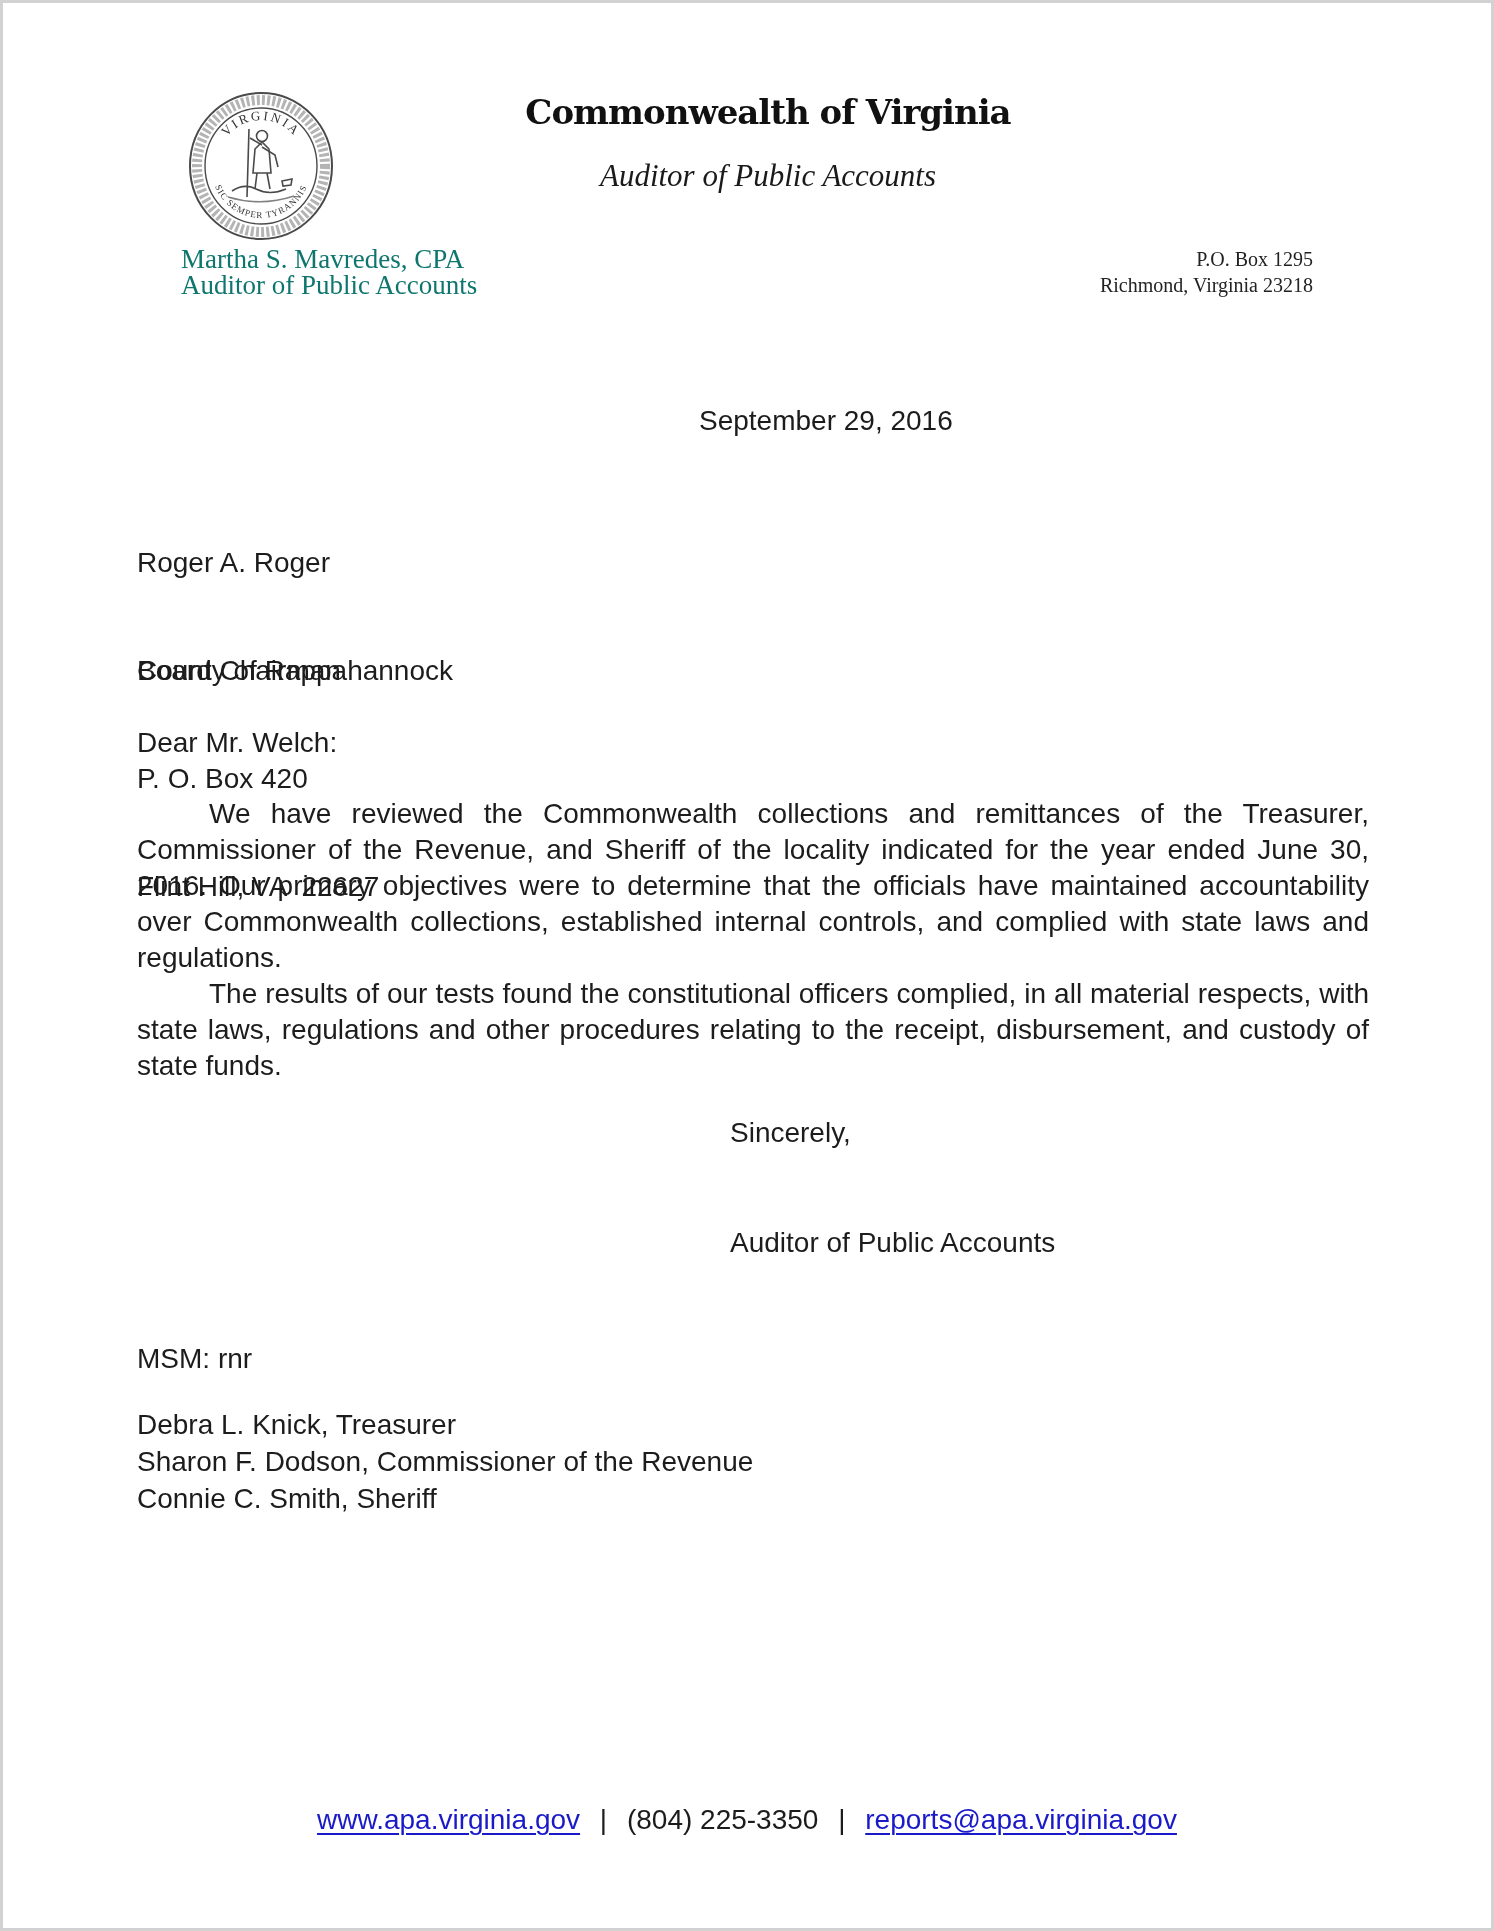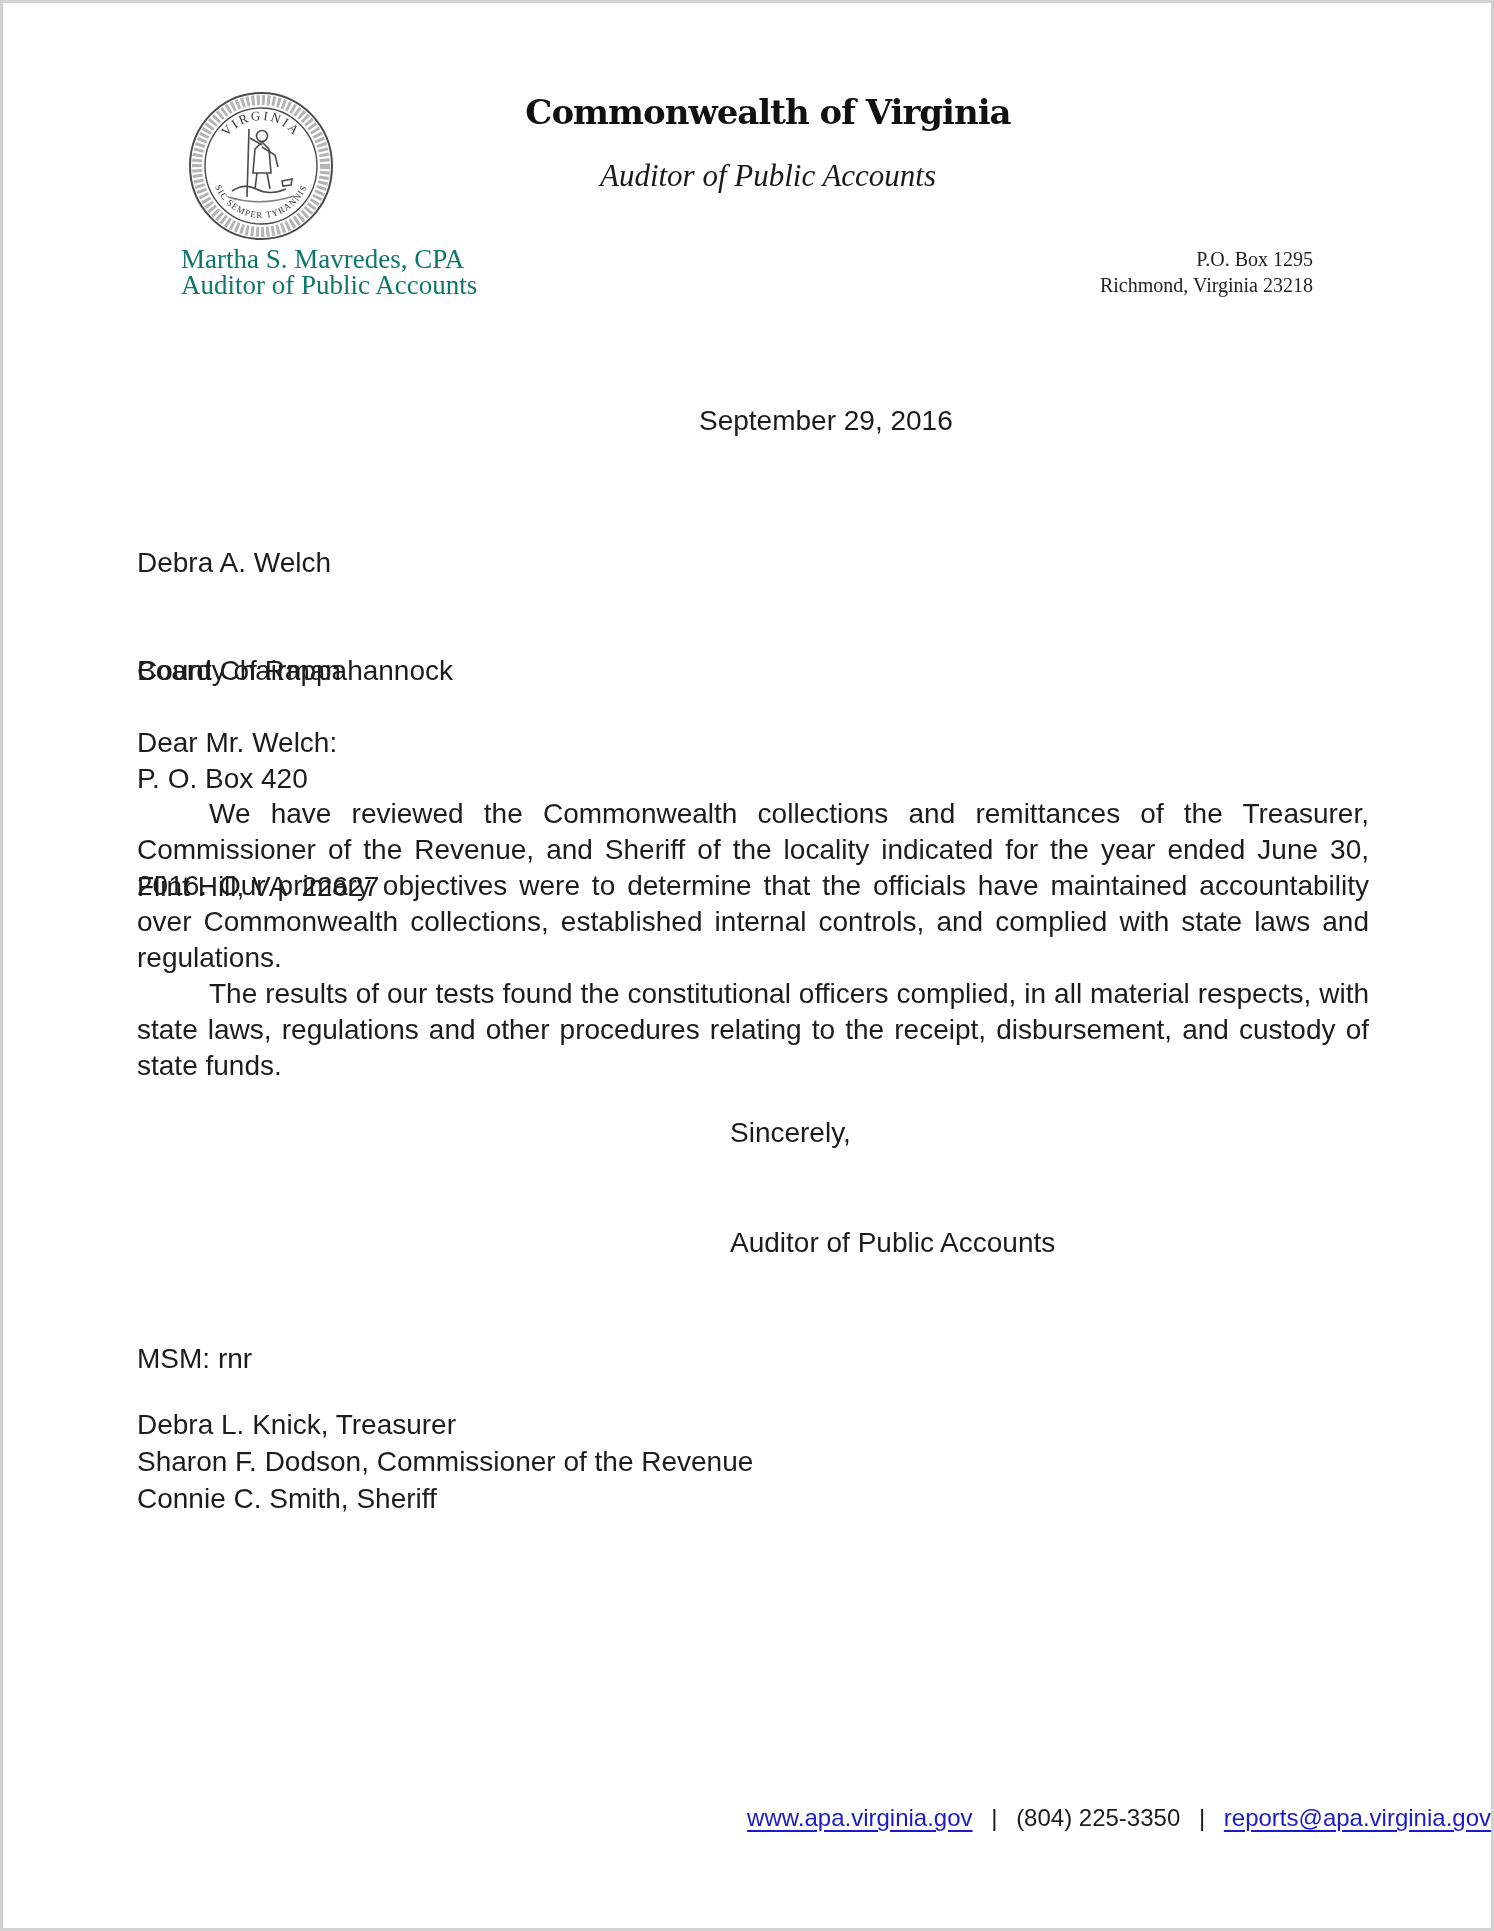--- a/index.html
+++ b/index.html
@@ -64,21 +64,21 @@
   .para-2 { top: 973px; }
   .closing      { position: absolute; left: 727px; top: 1112px; }
   .sig-title    { position: absolute; left: 727px; top: 1222px; }
   .reference    { position: absolute; left: 134px; top: 1338px; }
   .cc-block     { position: absolute; left: 134px; top: 1403px; display: flex; }
   .cc-label     { width: 90px; }
   .cc-list div  { line-height: 37px; }
   
   .footer {
     position: absolute; left: 0; top: 1801px; width: 100%;
-    text-align: right; font-size: 24px; color: #1c1c1c;
+    text-align: center; font-size: 28px; color: #1c1c1c;
   }
   .footer .link {
     color: #1a1ac8;
     text-decoration: underline;
     text-decoration-thickness: 2px;
     text-underline-offset: 4px;
     cursor: pointer;
   }
   .footer .sep { margin: 0 12px; color: #1c1c1c; }
   
@@ -130,21 +130,21 @@
   </div>
 
   <div class="address-block">
     <div>P.O. Box 1295</div>
     <div>Richmond, Virginia 23218</div>
   </div>
 
   <div class="body-text date-line">September 29, 2016</div>
 
   <div class="body-text recipient">
-    <div>Debra A. Welch</div>
+    <div>Roger A. Roger</div>
     <div>Board Chairman</div>
     <div>P. O. Box 420</div>
     <div>Flint Hill, VA  22627</div>
   </div>
 
   <div class="body-text locality">County of Rappahannock</div>
 
   <div class="body-text salutation">Dear Mr. Welch:</div>
 
   <div class="body-text para para-1">We have reviewed the Commonwealth collections and remittances of the Treasurer, Commissioner of the Revenue, and Sheriff of the locality indicated for the year ended June 30, 2016. Our primary objectives were to determine that the officials have maintained accountability over Commonwealth collections, established internal controls, and complied with state laws and regulations.</div>

